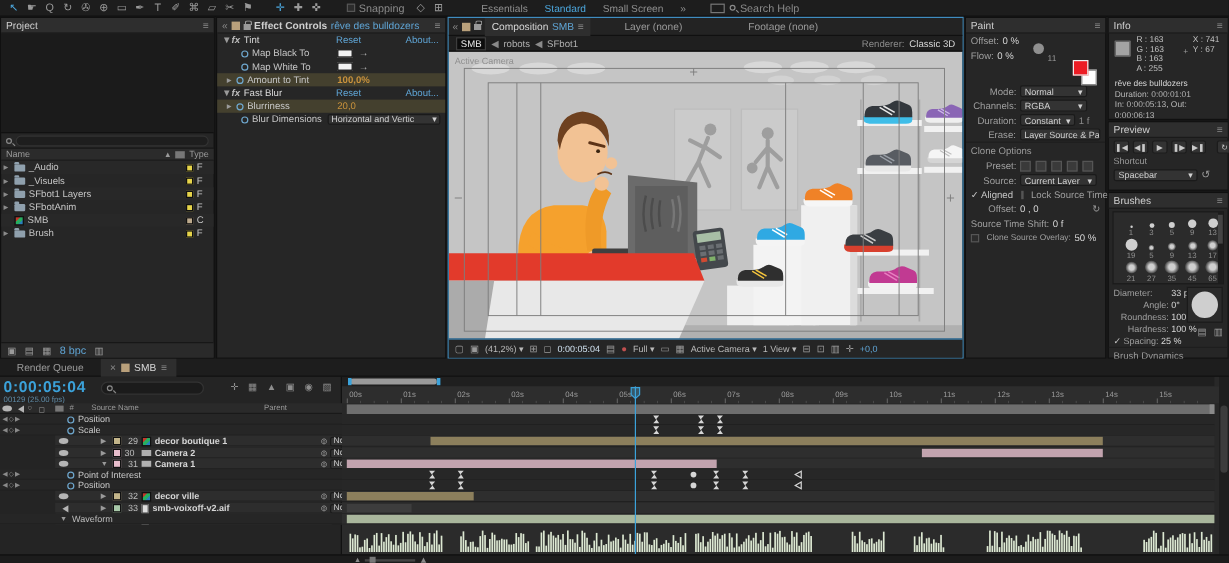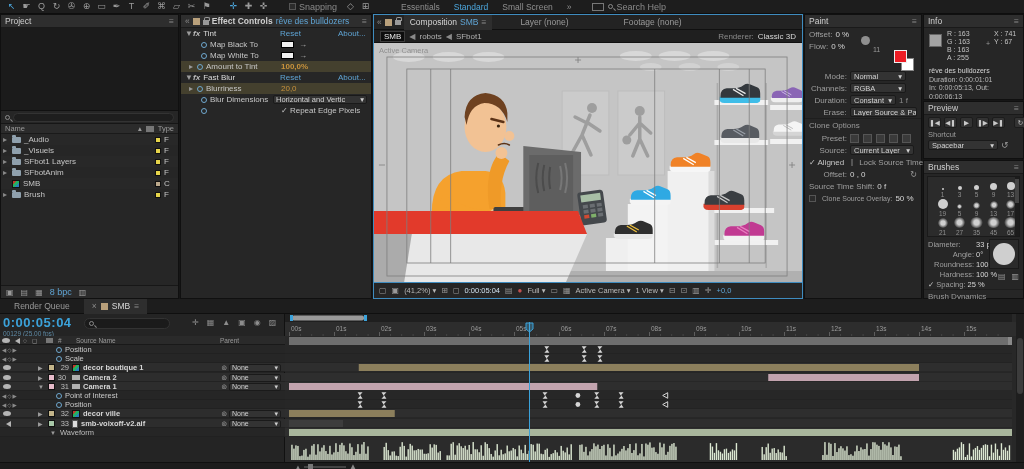--- a/index.html
+++ b/index.html
@@ -85,21 +85,21 @@
   #tl-left{position:absolute;left:0;top:15px;width:285px;height:148px;background:#242424;border-right:1px solid #111;}
   #tl-tc{position:absolute;left:3px;top:1px;}
   #tl-tc .big{font-size:13px;color:#3ba2da;font-weight:bold;letter-spacing:.5px;}
   #tl-tc .small{font-size:6.5px;color:#5f8aa5;}
   #tl-search{position:absolute;left:84px;top:4px;width:86px;height:11px;background:#1b1b1b;border:1px solid #333;border-radius:6px;
     display:flex;align-items:center;padding:0 4px;gap:3px;}
   #tl-icons{position:absolute;left:192px;top:4px;display:flex;gap:8px;color:#8d8d8d;font-size:8px;}
   #tl-cols{position:absolute;left:0;top:22px;width:285px;height:9px;background:#2a2a2a;border-bottom:1px solid #191919;
     font-size:6.5px;color:#989898;}
   .tl-row{position:absolute;left:0;width:285px;height:9px;display:flex;align-items:center;font-size:7.5px;color:#c9c9c9;}
-  .tl-row.layer{background:#2d2d2d;box-shadow:inset 0 -1px 0 #222;}
+  .tl-row.layer{background:#2d2d2d;box-shadow:inset 0 -1px 0 #222;margin-left:46px;}
   .tl-row.prop{background:#262626;box-shadow:inset 0 -1px 0 #212121;}
   .eye{width:8px;height:5px;border-radius:50%;background:#b5b5b5;}
   .spk{width:0;height:0;border:3px solid transparent;border-right:5px solid #b5b5b5;}
   .pwhip{color:#9a9a9a;font-size:7px;}
   .pdrop{width:52px;height:8px;background:#333;border:1px solid #1a1a1a;border-radius:2px;color:#cfcfcf;
     display:inline-flex;align-items:center;justify-content:space-between;padding:0 2px;font-size:7px;}
   #tl-right{position:absolute;left:285px;top:15px;width:731px;height:148px;background:#282828;overflow:hidden;}
   #tl-vscroll{position:absolute;right:0;top:15px;width:8px;height:148px;background:#1e1e1e;}
   #tl-vscroll .thumb{position:absolute;left:1px;top:24px;width:6px;height:56px;background:#3c3c3c;border-radius:3px;}
   #tl-bottom{position:absolute;left:0;top:163px;width:1024px;height:7px;background:#1c1c1c;border-top:1px solid #101010;}
@@ -274,25 +274,20 @@
     <span class="fxval" style="left:100px;">20,0</span>
   </div>
   <div class="fxrow">
     <span style="width:16px;"></span>
         <span class="stopw"></span>
     <span>Blur Dimensions</span>
     <span class="ddl" style="left:92px;width:94px;justify-content:center;">
       <span>Horizontal and Vertic</span>
       <span style="margin-left:auto;">▾</span>
     </span>
-  </div>
-  <div class="fxrow">
-    <span style="width:16px;"></span>
-        <span class="stopw"></span>
-    <span class="fxlink" style="left:100px;color:#c6c6c6;">✓ <span>Repeat Edge Pixels</span></span>
   </div>
 </div>
 
 <div class="panel" id="comp-panel" style="left:373px;top:14px;width:430px;height:285px;border:1px solid #3f8cbf;">
   <div id="comp-tabs">
     <span class="dim" style="padding:0 3px;">«</span>
     <span class="tabsq"></span>
     <span class="locki" style="margin:0 3px;"></span>
     <span class="active-tab">
       <span>Composition</span>

